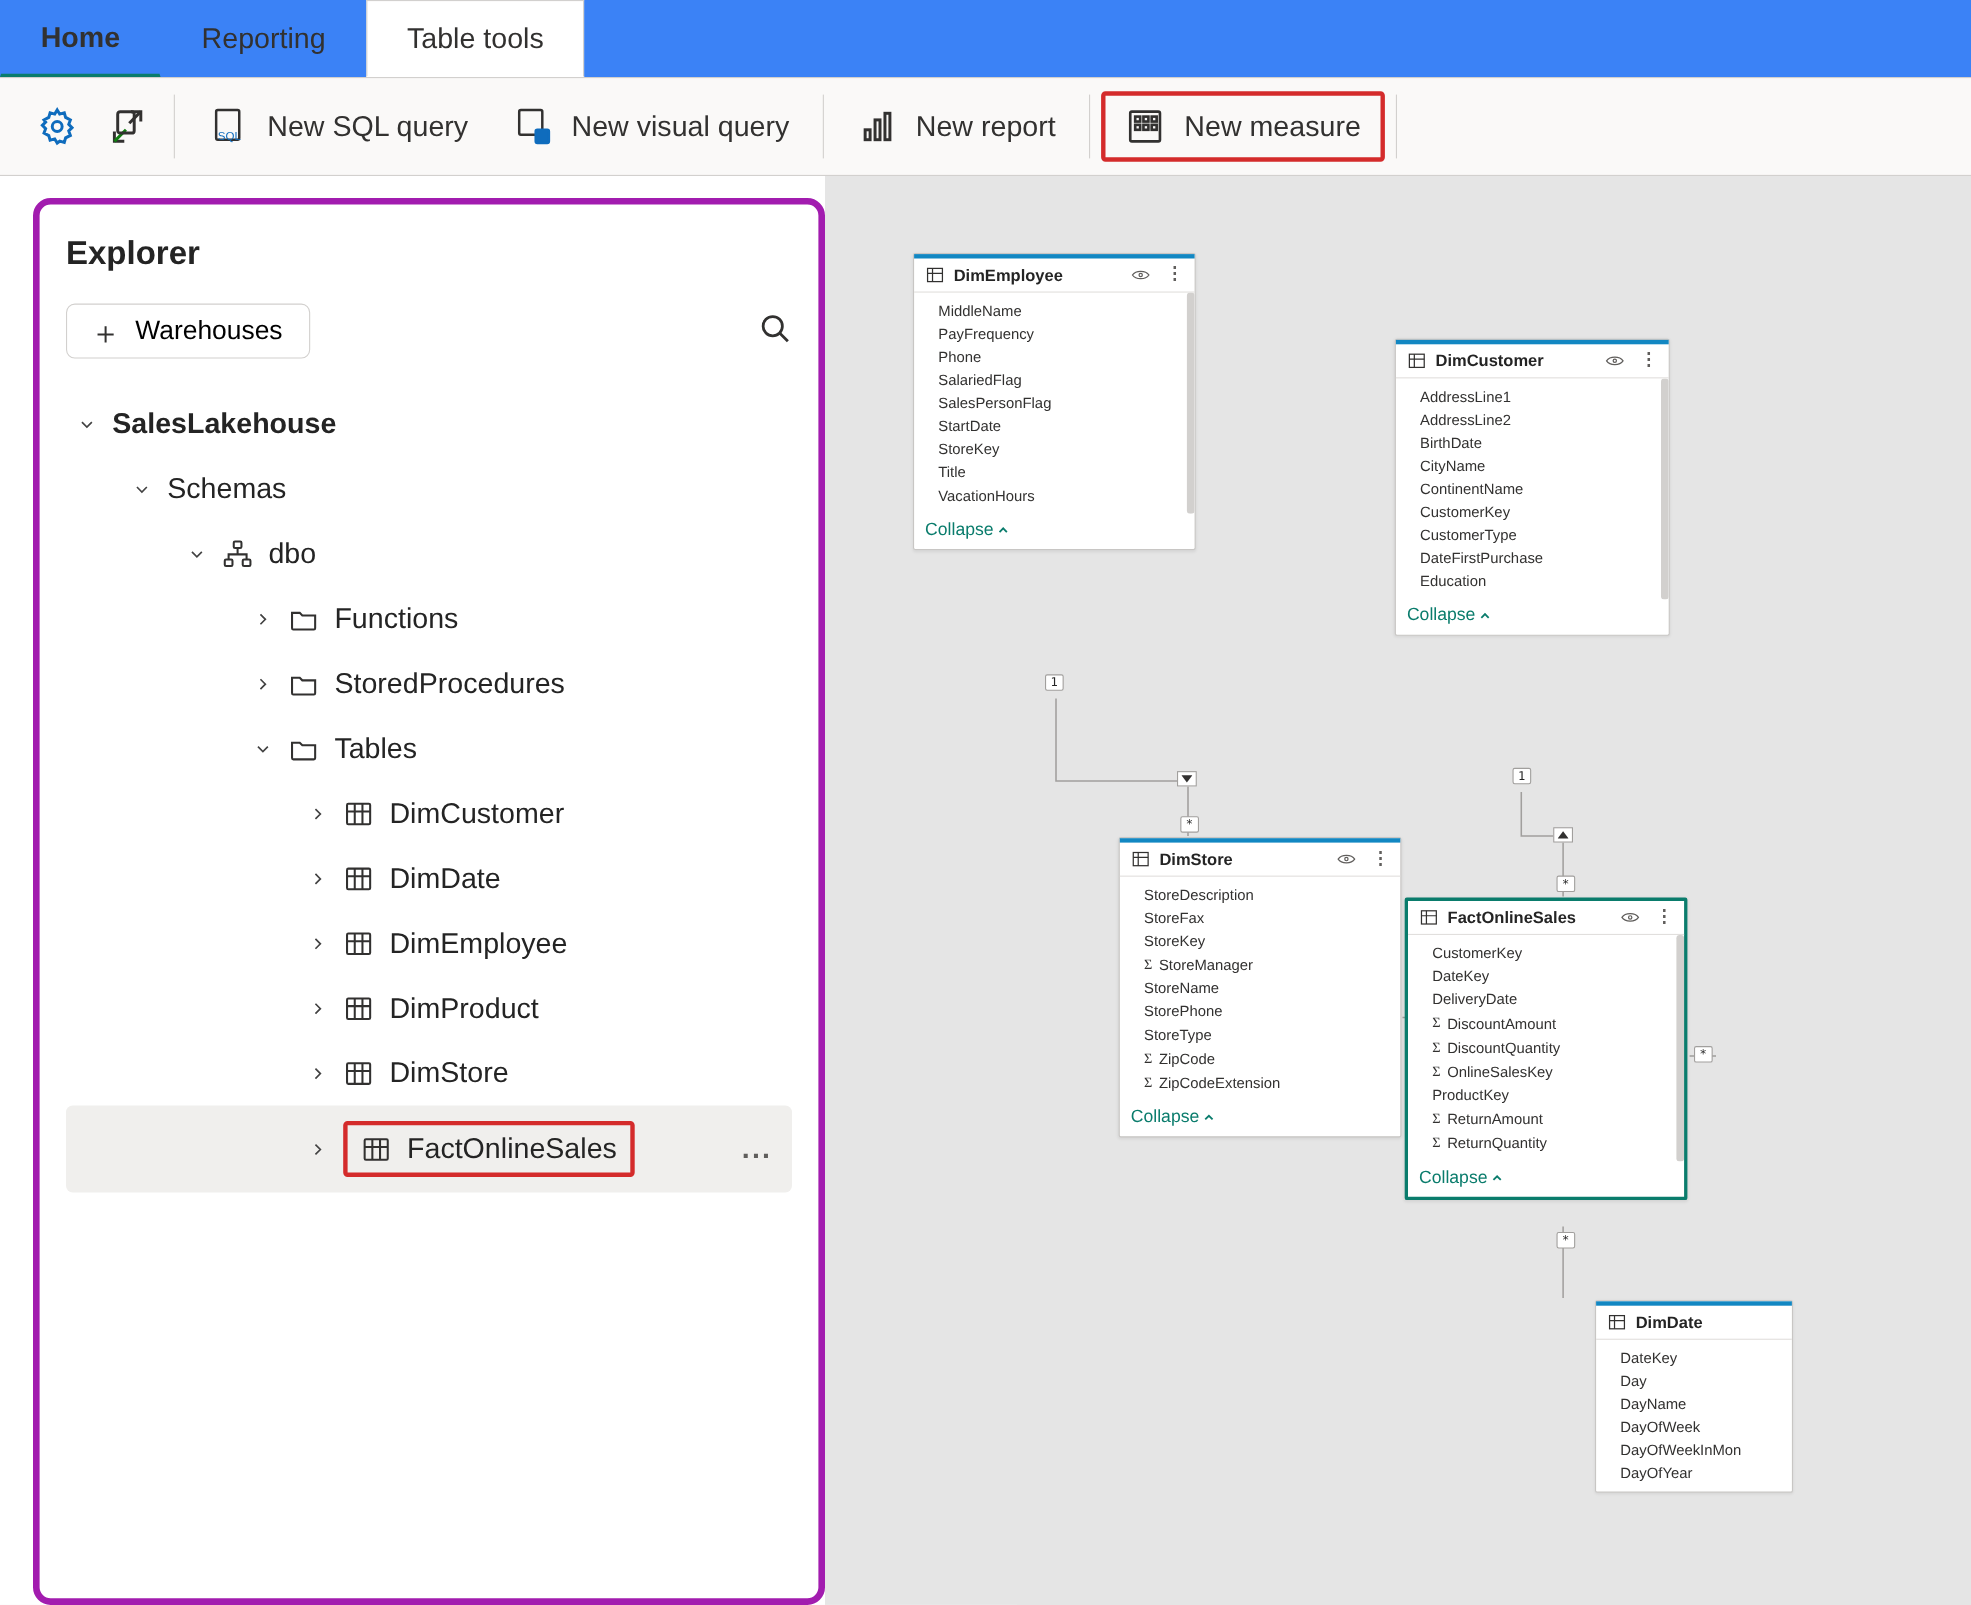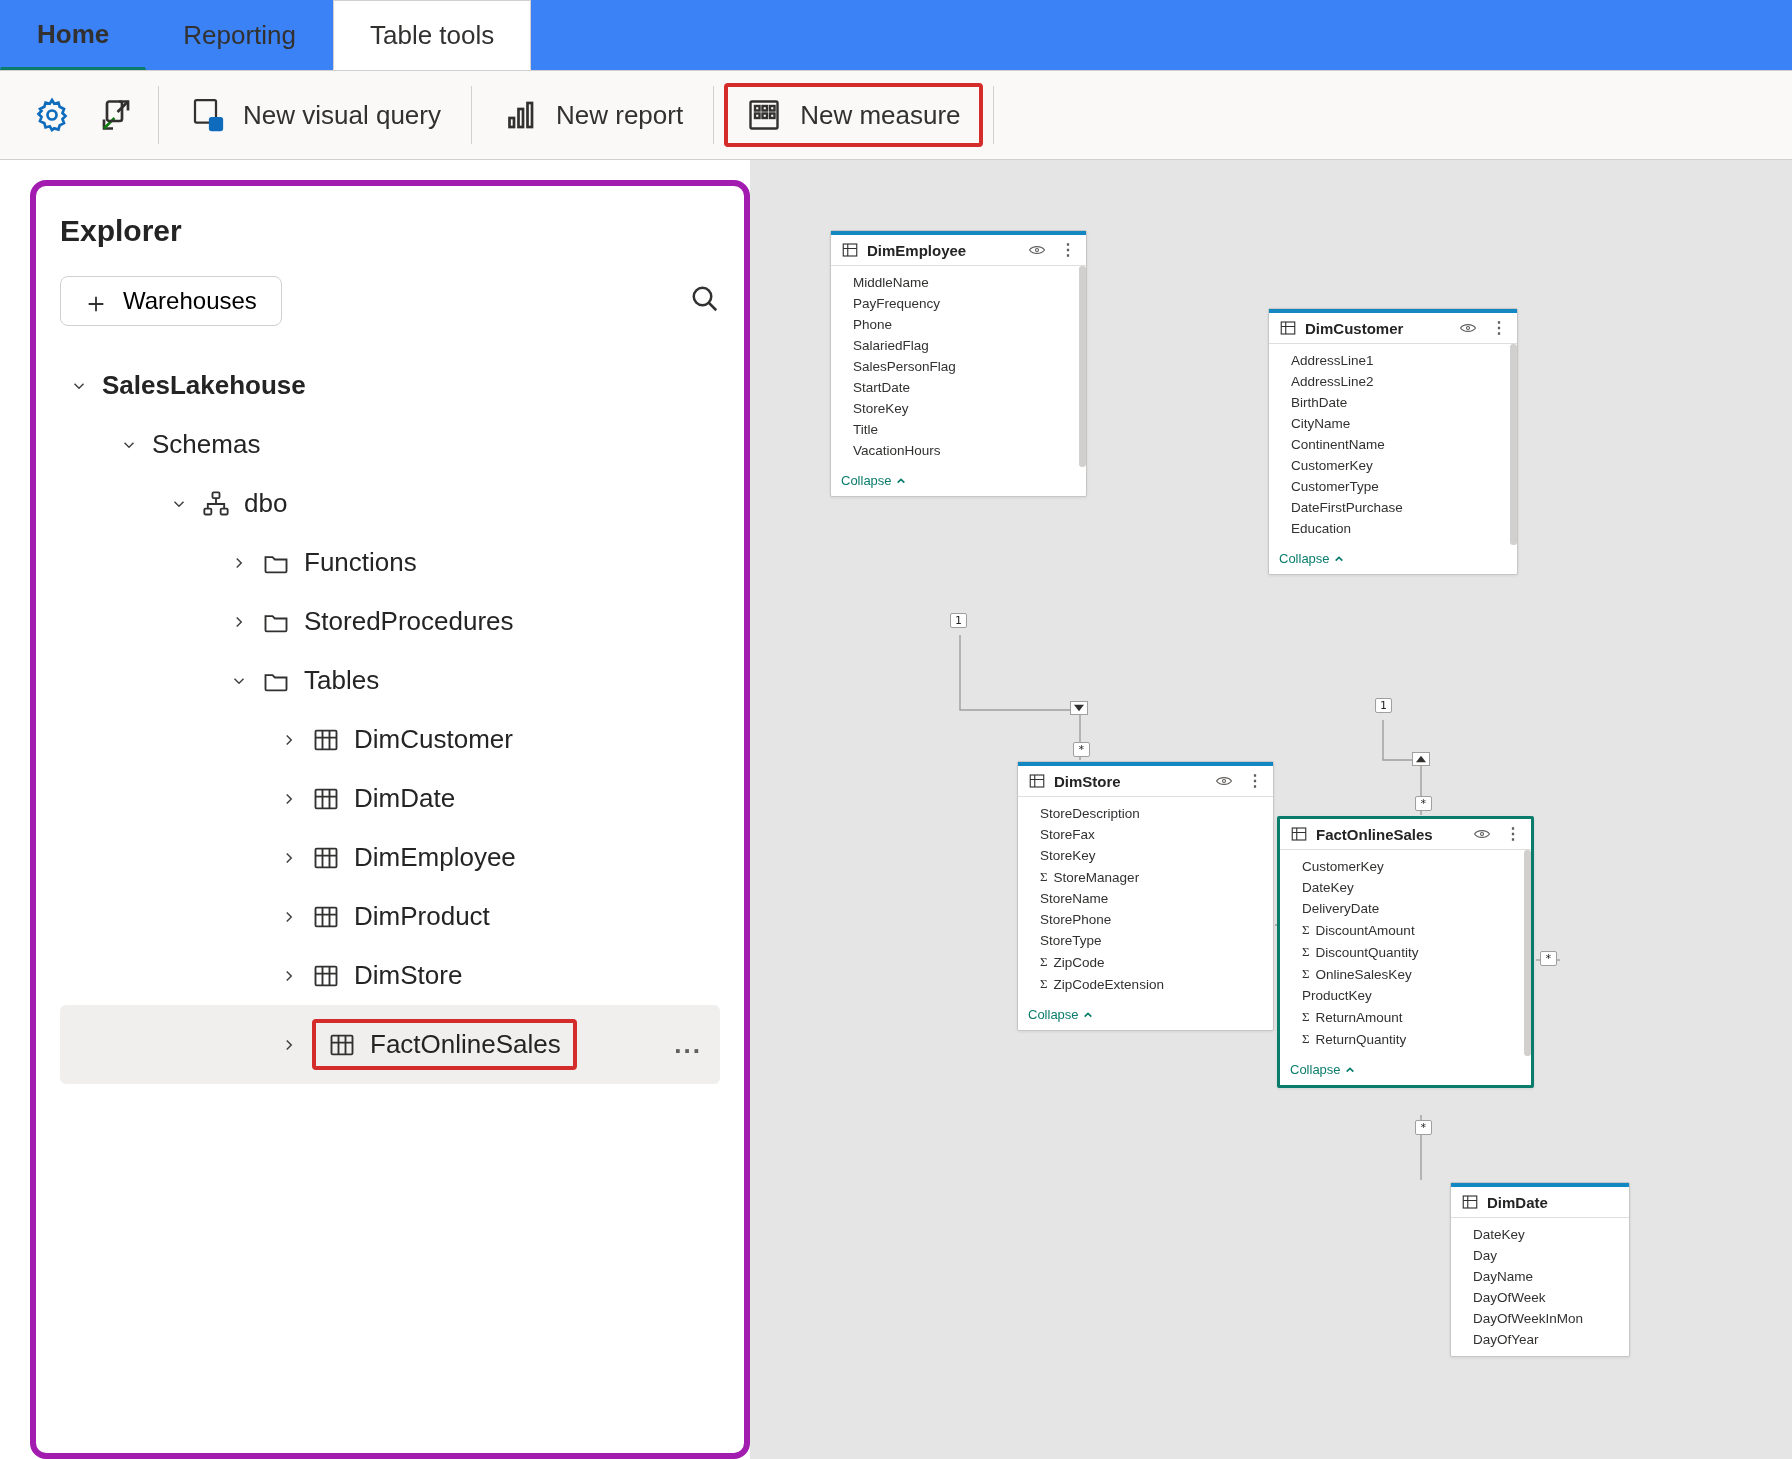--- a/index.html
+++ b/index.html
@@ -52,21 +52,21 @@
   .card-topbar { height: 4px; background: #1287c2; }
   .card-header { display: flex; align-items: center; padding: 6px 10px; gap: 8px; font-weight: 600; font-size: 15px; border-bottom: 1px solid #e1dfdd; }
   .card-header svg.hicon { width: 18px; height: 18px; }
   .card-header .spacer { flex: 1; }
   .card-header svg.eye { width: 18px; height: 12px; stroke: #605e5c; fill: none; stroke-width: 1.5; }
   .card-header .vdots { font-size: 16px; color: #605e5c; margin-left: 6px; line-height: 10px; }
   .card-body { padding: 6px 0; max-height: 210px; overflow: hidden; position: relative; }
   .card-body.scrollable::after { content: ""; position: absolute; right: 0; top: 0; bottom: 0; width: 7px; background: #d2d0ce; border-radius: 3px; }
   .card-row { padding: 3px 22px; color: #323130; display: flex; align-items: center; gap: 6px; }
   .card-row .sigma { font-family: serif; font-size: 13px; color: #323130; }
-  .card-collapse { padding: 6px 10px 8px; color: #0a7c6c; font-size: 13px; font-weight: 400; cursor: pointer; display:flex; align-items:center; gap:4px;}
+  .card-collapse { padding: 6px 10px 8px; color: #0a7c6c; font-size: 16px; font-weight: 400; cursor: pointer; display:flex; align-items:center; gap:4px;}
   .card-collapse svg { width: 10px; height: 10px; stroke: #0a7c6c; fill:none; stroke-width:2; }
 
   .rel-badge { position:absolute; background:#fff; border:1px solid #a19f9d; font-size:11px; padding:0 4px; border-radius:2px; font-family: monospace; }
   .rel-arrow { position:absolute; background:#fff; border:1px solid #a19f9d; width:18px; height:14px; display:flex; align-items:center; justify-content:center; }
   .rel-arrow svg{width:10px;height:8px; fill:#323130;}
 </style>
 </head>
 <body>
 
 <div class="tabs">
@@ -91,20 +91,27 @@
   <button class="tool-btn icon-only">
     <svg viewBox="0 0 24 24" fill="none" stroke="#323130" stroke-width="1.8">
         <path d="M14 3h6v6"></path>
         <path d="M4 15v6h6"></path>
         <path d="M20 3l-7 7"></path>
         <path d="M4 21l7-7" stroke="#107c10"></path>
         <rect x="6" y="3" width="10" height="13" rx="1.5"></rect>
       </svg>
   </button>
   <div class="vdiv"></div>
+  <button class="tool-btn">
+    <svg viewBox="0 0 24 24" fill="none" stroke="#323130" stroke-width="1.5">
+        <rect x="5" y="2" width="14" height="18" rx="1"></rect>
+        <text x="6" y="20" font-size="7" fill="#0f6cbd" stroke="none" font-family="sans-serif">SQL</text>
+      </svg>
+    <span>New SQL query</span>
+  </button>
   <button class="tool-btn">
     <svg viewBox="0 0 24 24" fill="none" stroke="#323130" stroke-width="1.5">
         <rect x="4" y="2" width="14" height="15" rx="1"></rect>
         <rect x="14" y="14" width="8" height="8" rx="1" fill="#0f6cbd" stroke="#0f6cbd"></rect>
       </svg>
     <span>New visual query</span>
   </button>
   <div class="vdiv"></div>
   <button class="tool-btn">
     <svg viewBox="0 0 24 24" fill="none" stroke="#323130" stroke-width="1.8">

